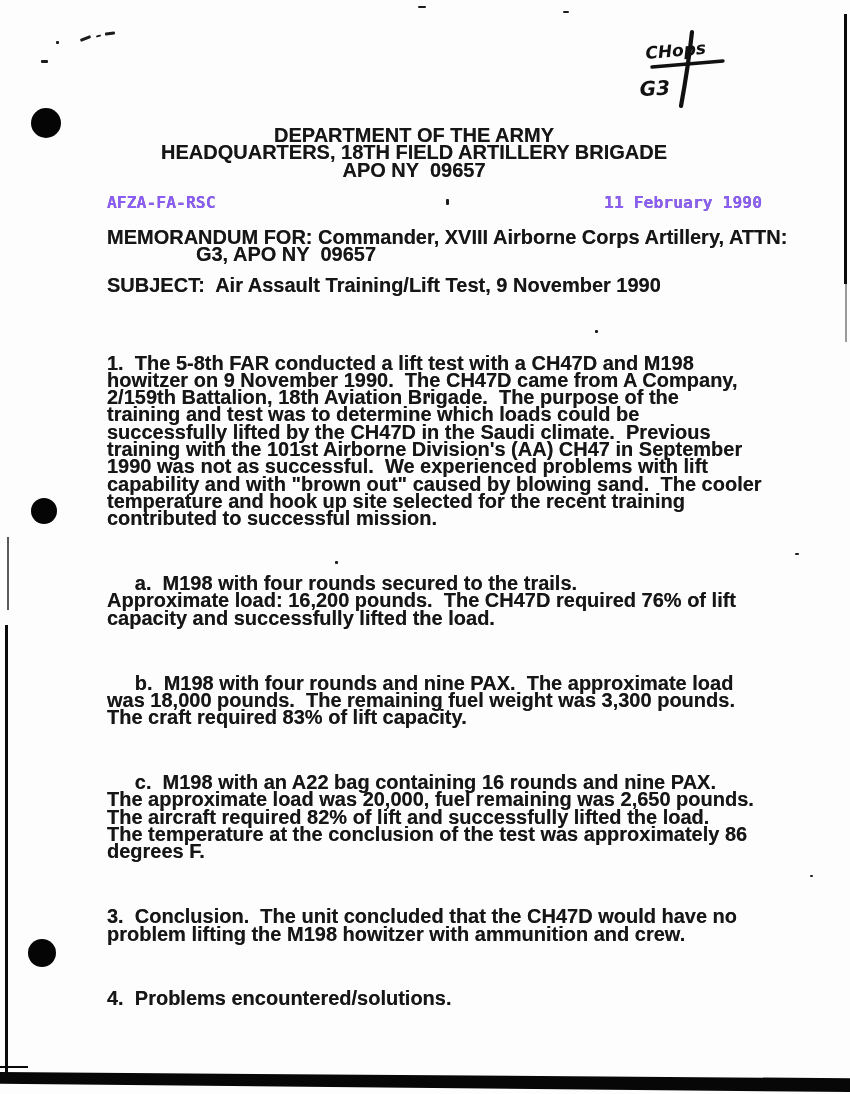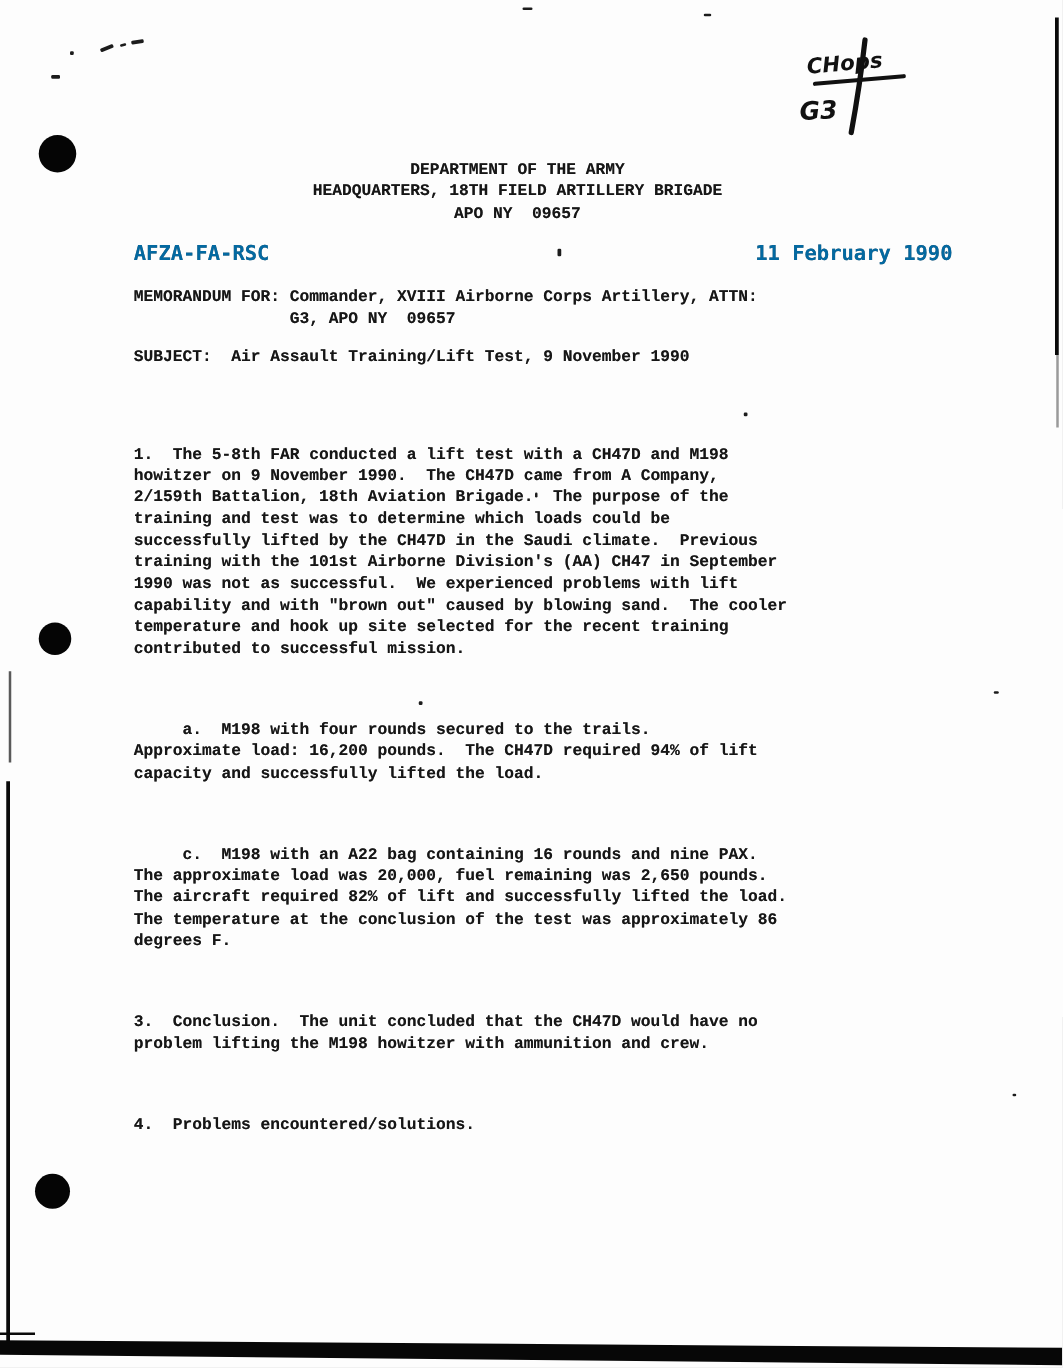--- a/index.html
+++ b/index.html
@@ -8,37 +8,37 @@
     width: 850px;
     height: 1094px;
     margin: 0 auto;
     background: #fdfdfd;
     overflow: hidden;
     font-family: "DejaVu Sans Mono", monospace;
     color: #141414;
   }
   .mono {
     position: absolute;
-    font-family: Liberation Mono, monospace;
-    font-size: 13px;
+    font-family: Liberation Sans, sans-serif;
+    font-size: 20px;
     font-weight: bold;
     line-height: 17.3px;
     white-space: pre;
     color: #161616;
     text-shadow: 0 0 0.5px rgba(0,0,0,0.55);
   }
   .header-block { top: 127px; left: 107px; width: 614px; text-align: center; }
   .office-row {
     position: absolute; top: 194px; left: 107px; width: 655px;
     display: flex; justify-content: space-between;
   }
   .office-row .cell {
     font-family: "DejaVu Sans Mono", monospace;
     font-size: 16.4px; font-weight: bold; line-height: 17.3px;
-    white-space: pre; color: #0369a1; text-shadow: 0 0 0.5px rgba(0,0,0,0.55);
+    white-space: pre; color: #8b5cf6; text-shadow: 0 0 0.5px rgba(0,0,0,0.55);
   }
   .memo-block { top: 229px; left: 107px; }
   .subject-block { top: 277px; left: 107px; }
   .body-block { top: 320px; left: 107px; width: 690px; }
   .para { margin: 0 0 13px 0; white-space: pre; }
   .hole {
     position: absolute; background: #050505; border-radius: 50%;
   }
   .artifact { position: absolute; background: #0a0a0a; }
   .speck { position: absolute; background: #1c1c1c; border-radius: 1px; }
@@ -107,22 +107,25 @@
 howitzer on 9 November 1990.  The CH47D came from A Company,
 2/159th Battalion, 18th Aviation Brigade.  The purpose of the
 training and test was to determine which loads could be
 successfully lifted by the CH47D in the Saudi climate.  Previous
 training with the 101st Airborne Division's (AA) CH47 in September
 1990 was not as successful.  We experienced problems with lift
 capability and with "brown out" caused by blowing sand.  The cooler
 temperature and hook up site selected for the recent training
 contributed to successful mission.</div>
     <div class="para">     a.  M198 with four rounds secured to the trails.
-Approximate load: 16,200 pounds.  The CH47D required 94% of lift
+Approximate load: 16,200 pounds.  The CH47D required 76% of lift
 capacity and successfully lifted the load.</div>
+    <div class="para">     b.  M198 with four rounds and nine PAX.  The approximate load
+was 18,000 pounds.  The remaining fuel weight was 3,300 pounds.
+The craft required 83% of lift capacity.</div>
     <div class="para">     c.  M198 with an A22 bag containing 16 rounds and nine PAX.
 The approximate load was 20,000, fuel remaining was 2,650 pounds.
 The aircraft required 82% of lift and successfully lifted the load.
 The temperature at the conclusion of the test was approximately 86
 degrees F.</div>
     <div class="para">3.  Conclusion.  The unit concluded that the CH47D would have no
 problem lifting the M198 howitzer with ammunition and crew.</div>
     <div class="para">4.  Problems encountered/solutions.</div>
     
   </div>

